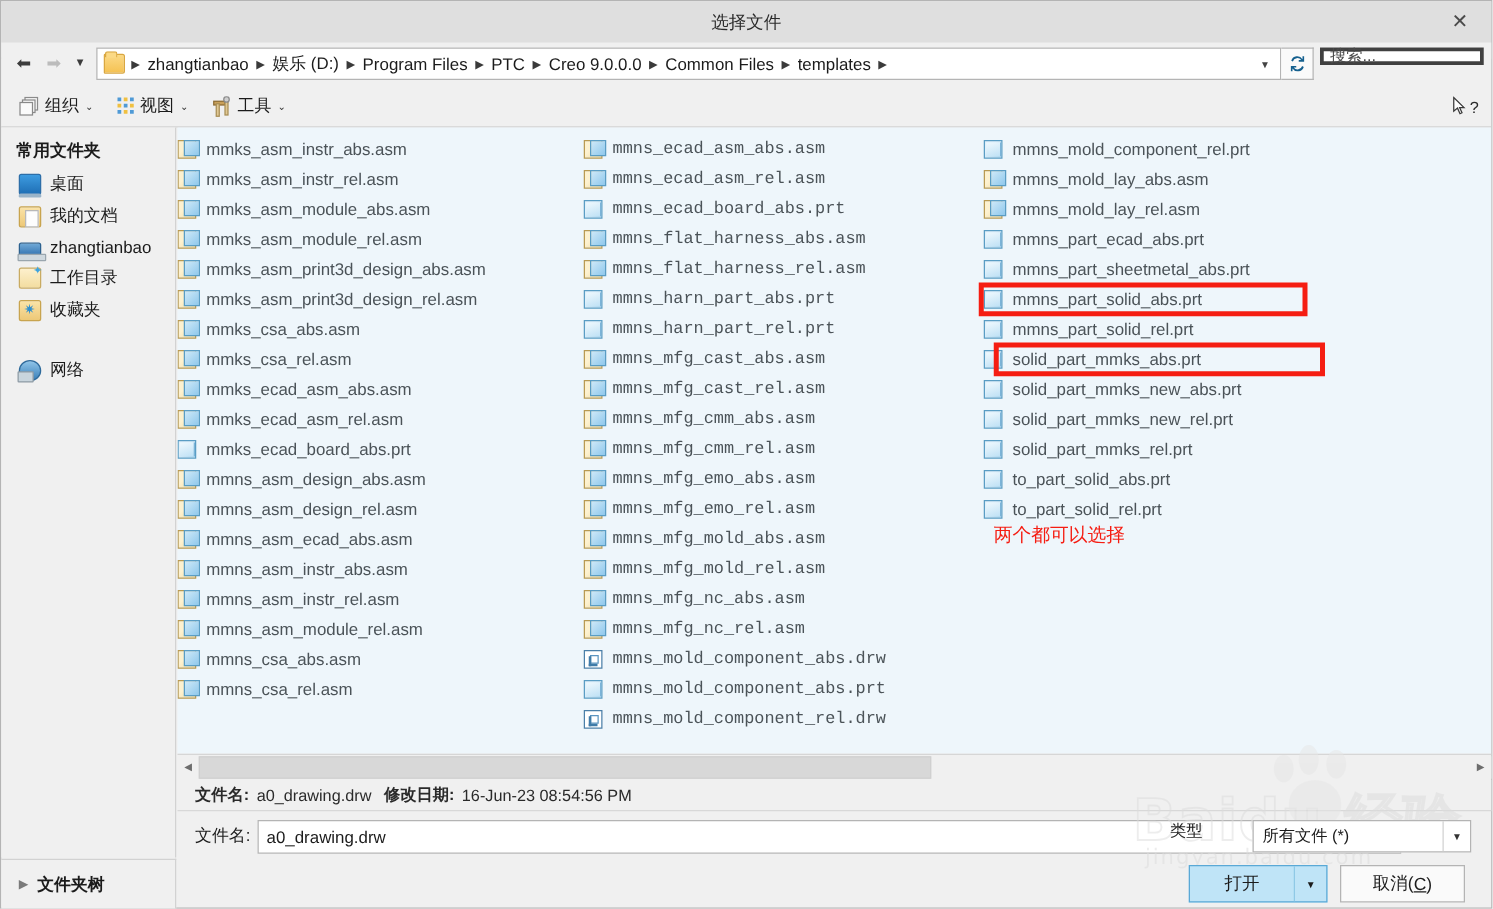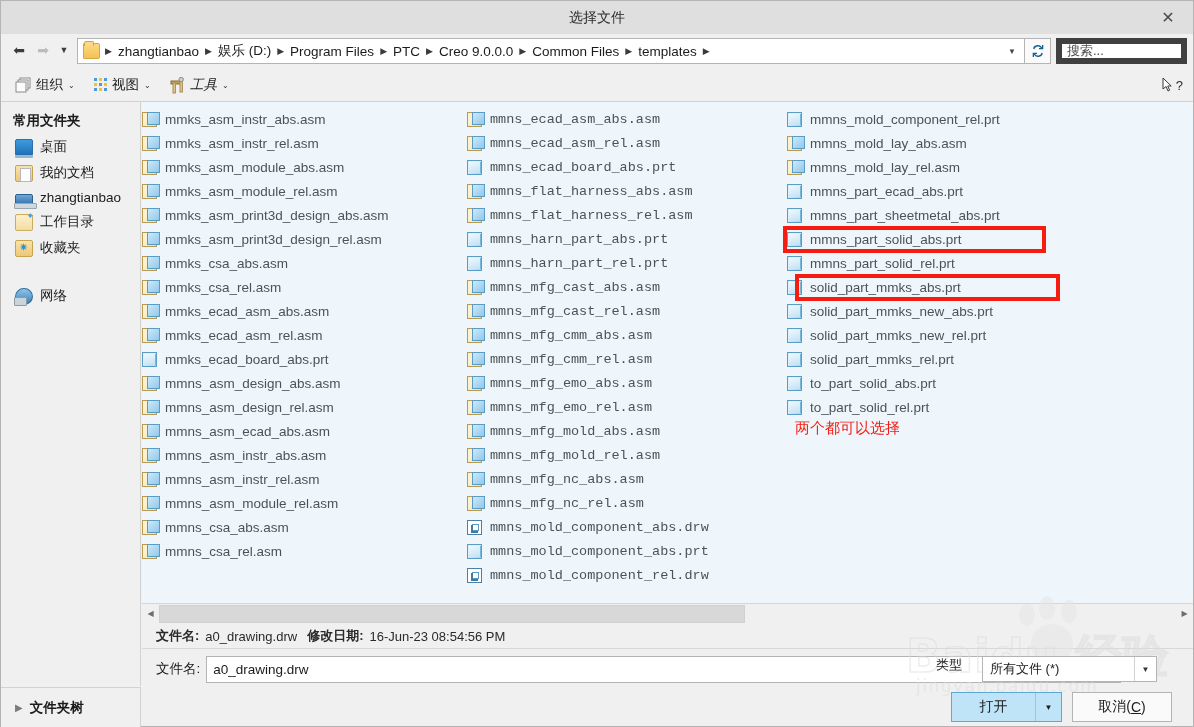--- a/index.html
+++ b/index.html
@@ -69,41 +69,41 @@
   .addr-caret {
     width: 20px; height: 24px; display: flex; align-items: center; justify-content: center;
     font-size: 8px; color: #444; flex: 0 0 auto; cursor: pointer;
   }
   .refreshbtn {
     position: absolute; left: 1024px; top: 4px; width: 26px; height: 26px;
     background: #fafafa; border: 1px solid #b4b4b4; border-left: none;
     display: flex; align-items: center; justify-content: center; cursor: pointer;
   }
   .searchbox {
-    position: absolute; left: 1055px; top: 4px; width: 131px; height: 26px;
-    background: #ffffff; border: 6px solid #404040;
+    position: absolute; left: 1055px; top: 4px; width: 131px; height: 14px;
+    background: #ffffff; border: 3px solid #404040;
     display: flex; align-items: center; padding: 0 5px;
   }
   .searchbox .ph { font-size: 13px; color: #4a4a4a; }
 
   
   .toolrow {
     position: absolute; left: 0; top: 67px; width: 1192px; height: 34px;
     background: #f0f0f0;
     border-bottom: 1px solid #d2d2d2;
   }
   .toolitem {
     position: absolute; top: 5px; height: 24px;
     display: flex; align-items: center; gap: 3px; cursor: pointer;
     font-size: 13.5px; color: #1b1b1b;
   }
   .toolitem .dd { font-size: 8px; color: #333; margin-left: 2px; }
   .ti-organize { left: 14px; }
   .ti-view { left: 92px; }
-  .ti-tools { left: 168px; font-style: italic; }
+  .ti-tools { left: 168px; }
   .help-cursor {
     position: absolute; right: 10px; top: 6px; width: 28px; height: 22px;
     display: flex; align-items: center; justify-content: flex-end;
     font-size: 13px; color: #2a2a2a;
   }
 
   
   .sidebar {
     position: absolute; left: 0; top: 101px; width: 140px; height: 584px;
     background: #f0f0f0; border-right: 1px solid #d2d2d2;
@@ -238,21 +238,21 @@
 
   
   .typerow {
     position: absolute; left: 935px; top: 655px; height: 26px;
     display: flex; align-items: flex-start; gap: 20px;
   }
   .type-label { font-size: 13px; color: #1b1b1b; }
   .type-select {
     width: 175px; height: 26px; background: #ffffff; border: 1px solid #b4b4b4;
     display: flex; align-items: center; justify-content: space-between;
-    padding: 0 0 0 7px; font-size: 13px; color: #1b1b1b; cursor: pointer;
+    padding: 0 0 0 7px; font-size: 13px; color: #1b1b1b; cursor: pointer; margin-left: 20px;
   }
   .type-select .arr {
     width: 22px; height: 24px; display: flex; align-items: center; justify-content: center;
     font-size: 8px; color: #333; border-left: 1px solid #d2d2d2;
   }
   .btnrow {
     position: absolute; left: 950px; top: 691px; height: 30px;
     display: flex; align-items: center; gap: 10px;
   }
   .btn-open {

